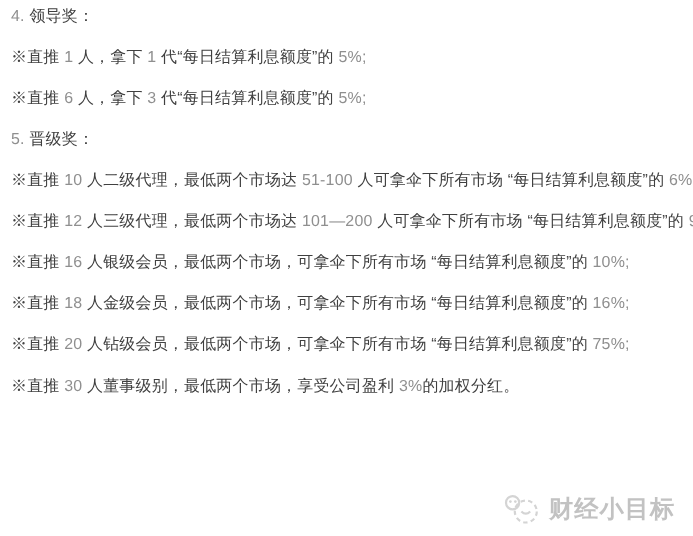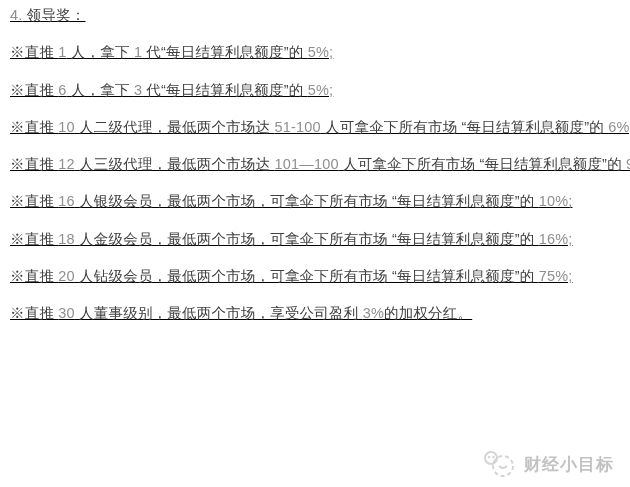--- a/index.html
+++ b/index.html
@@ -3,21 +3,20 @@
 <meta charset="utf-8">
 <style>
   html, body { margin: 0; padding: 0; }
   .page {
     position: relative;
     width: 630px;
     height: 487px;
     background: var(--bg, #ffffff);
     overflow: hidden;
     font-family: "Liberation Sans", sans-serif;
-    text-decoration: underline;
   }
   .content {
     padding: 7px 0 0 10px;
   }
   p.line {
     margin: 0 0 21px 0;
     font-size: 14.5px;
     line-height: 16.3px;
     letter-spacing: 0.2px;
     color: var(--text, #404040);
@@ -27,40 +26,41 @@
     color: var(--num, #8f8f8f);
   }
   .watermark {
     position: absolute;
     right: 16px;
     bottom: 9px;
     display: flex;
     align-items: center;
     gap: 9px;
     color: var(--watermark, #c2c2c2);
-    font-size: 17px;
+    font-size: 22px;
     font-weight: bold;
     letter-spacing: 1px;
     user-select: none;
   }
   .wm-icon { display: inline-block; width: 32px; height: 28px; }
   .wm-icon svg { display: block; }
 </style>
 </head>
 <body>
 
 <div class="page">
   <div class="content">
 
     <p class="line"><span class="num">4.</span> 领导奖：</p>
     <p class="line">※直推 <span class="num">1</span> 人，拿下 <span class="num">1</span> 代“每日结算利息额度”的 <span class="num">5%;</span></p>
     <p class="line">※直推 <span class="num">6</span> 人，拿下 <span class="num">3</span> 代“每日结算利息额度”的 <span class="num">5%;</span></p>
 
+    <p class="line"><span class="num">5.</span> 晋级奖：</p>
     <p class="line">※直推 <span class="num">10</span> 人二级代理，最低两个市场达 <span class="num">51-100</span> 人可拿伞下所有市场 “每日结算利息额度”的 <span class="num">6%;</span></p>
-    <p class="line">※直推 <span class="num">12</span> 人三级代理，最低两个市场达 <span class="num">101—100</span> 人可拿伞下所有市场 “每日结算利息额度”的 <span class="num">9%;</span></p>
+    <p class="line">※直推 <span class="num">12</span> 人三级代理，最低两个市场达 <span class="num">101—200</span> 人可拿伞下所有市场 “每日结算利息额度”的 <span class="num">9%;</span></p>
 
     <p class="line">※直推 <span class="num">16</span> 人银级会员，最低两个市场，可拿伞下所有市场 “每日结算利息额度”的 <span class="num">10%;</span></p>
     <p class="line">※直推 <span class="num">18</span> 人金级会员，最低两个市场，可拿伞下所有市场 “每日结算利息额度”的 <span class="num">16%;</span></p>
     <p class="line">※直推 <span class="num">20</span> 人钻级会员，最低两个市场，可拿伞下所有市场 “每日结算利息额度”的 <span class="num">75%;</span></p>
     <p class="line">※直推 <span class="num">30</span> 人董事级别，最低两个市场，享受公司盈利 <span class="num">3%</span>的加权分红。</p>
 
   </div>
 
   <div class="watermark">
     <span class="wm-icon">

